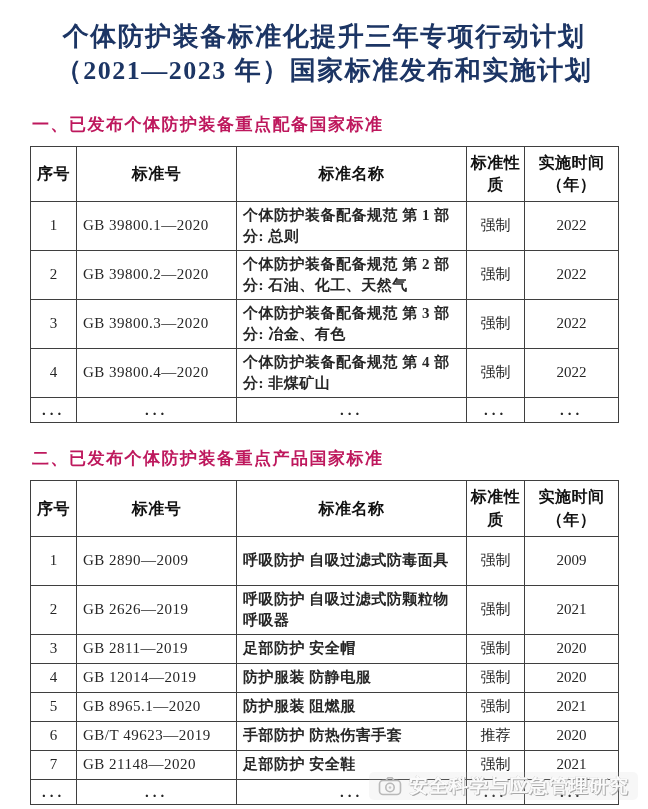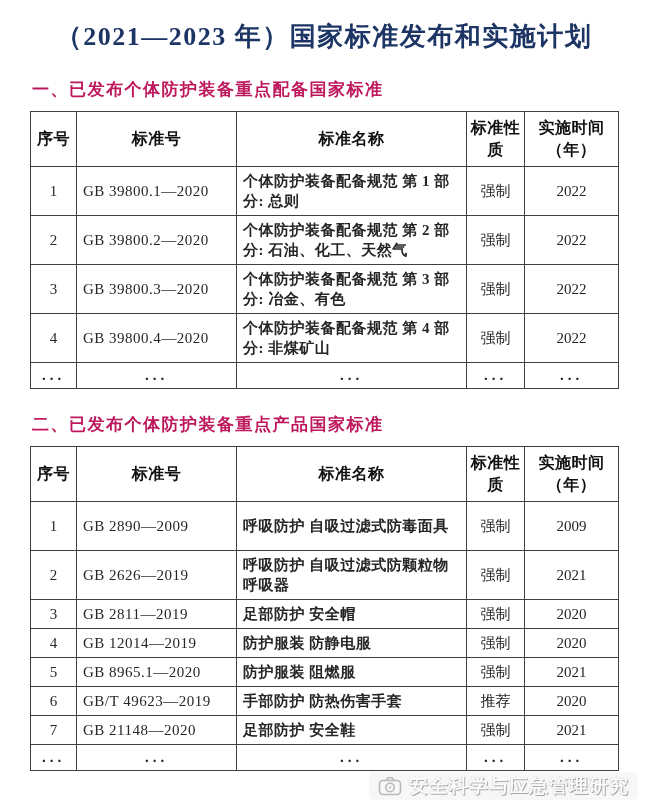--- a/index.html
+++ b/index.html
@@ -40,20 +40,21 @@
     font-size:19px; font-weight:bold; letter-spacing:1px;
     color:#fbfbfb;
     text-shadow: 1px 1px 0 #a8a8a8, -0.5px -0.5px 0 #cfcfcf;
   }
   .camera-icon-svg { display:block; }
 </style>
 </head>
 <body>
 
 <div class="title">
+  <div>个体防护装备标准化提升三年专项行动计划</div>
   <div>（2021—2023 年）国家标准发布和实施计划</div>
 </div>
 
 <div class="section">
   <div class="section-heading">一、已发布个体防护装备重点配备国家标准</div>
   <table class="std">
       <colgroup>
         <col style="width: 46px;">
         <col style="width: 160px;">
         <col style="width: 230px;">

